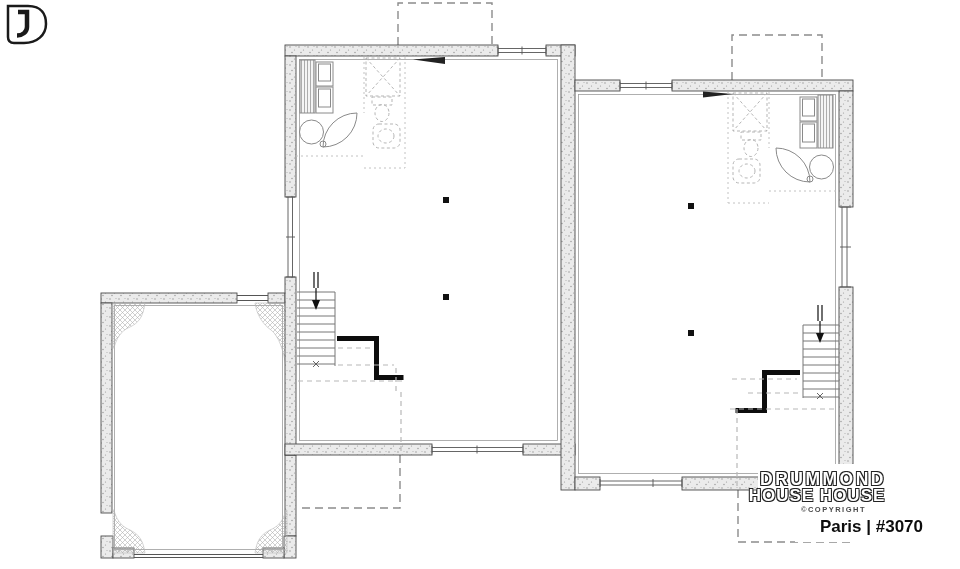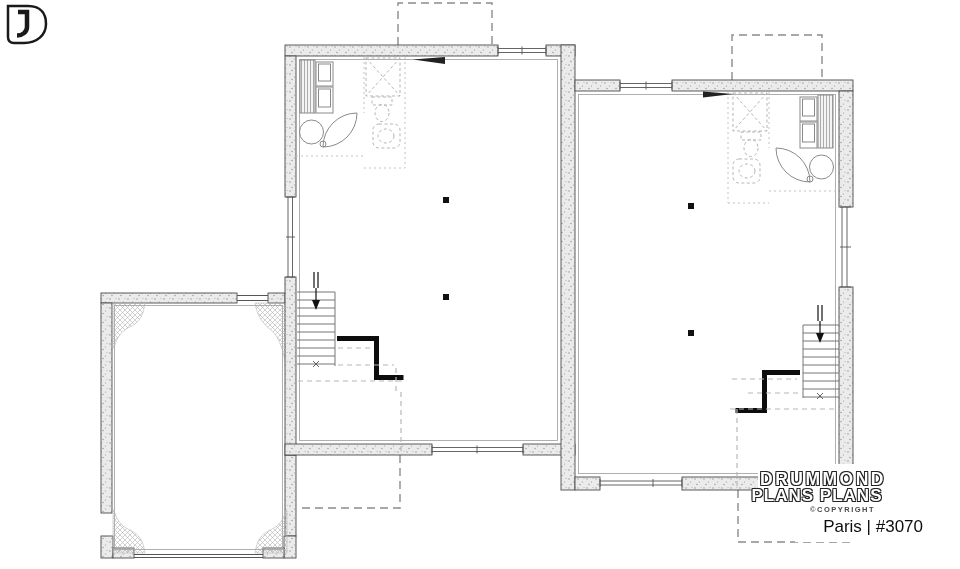--- a/index.html
+++ b/index.html
@@ -14,24 +14,24 @@
   .dot{fill:none;stroke:#c2c2c2;stroke-width:1;stroke-dasharray:2 3;}
   .porch{fill:none;stroke:#8c8c8c;stroke-width:1.4;stroke-dasharray:8 5;}
   .sdash{fill:none;stroke:#b8b8b8;stroke-width:1.2;stroke-dasharray:5 4;}
   .tread{fill:none;stroke:#777;stroke-width:1;}
   .guard{fill:none;stroke:#0d0d0d;stroke-width:5;}
   .thin{fill:none;stroke:#555;stroke-width:1;}
   .logo-text{position:absolute;color:#fff;font-weight:bold;
     text-shadow:-1px -1px 0 #232323,1px -1px 0 #232323,-1px 1px 0 #232323,1px 1px 0 #232323,0 0 2px #fff;}
   .brand1{left:760px;top:469px;width:126px;font-size:17.5px;letter-spacing:2.5px;text-align:center;}
   .brand2{left:748px;top:486px;width:138px;font-size:17px;letter-spacing:1px;text-align:center;}
-  .copyright{position:absolute;left:810px;top:505px;width:92px;font-size:7.5px;letter-spacing:1.5px;
-    color:#4a4a4a;font-weight:bold;}
+  .copyright{position:absolute;left:774px;top:505px;width:92px;font-size:7.5px;letter-spacing:1.5px;
+    text-align:right;color:#4a4a4a;font-weight:bold;}
   .plan-title{position:absolute;left:775px;top:517px;width:148px;text-align:right;
-    font-size:17px;font-weight:normal;color:#0d0d0d;}
+    font-size:17px;font-weight:bold;color:#0d0d0d;}
   .logo-mark{position:absolute;left:878px;top:464px;}
 </style>
 </head>
 <body>
 
 <div class="stage">
 <svg width="960" height="569" viewBox="0 0 960 569">
   <defs>
     <pattern id="stipple" width="9" height="9" patternUnits="userSpaceOnUse">
       <rect width="9" height="9" fill="#ebebeb"></rect>
@@ -210,20 +210,20 @@
   </g>
 
   <g fill="#fff">
     <rect x="758" y="464" width="116" height="50"></rect>
     <rect x="874" y="462" width="54" height="50"></rect>
     <rect x="795" y="516" width="138" height="26"></rect>
   </g>
 </svg>
 
   <div class="logo-text brand1">DRUMMOND</div>
-  <div class="logo-text brand2">PLANS PLANS</div>
+  <div class="logo-text brand2">HOUSE HOUSE</div>
   <div class="copyright">©COPYRIGHT</div>
   <div class="plan-title">Paris | #3070</div>
   <svg class="logo-mark" width="48" height="48" viewBox="0 0 48 48">
     <path d="M8,6 h20 c14,0 18,9 18,18 c0,11 -9,19 -22,19 h-10 c-4,0 -6,-2.5 -6,-6 z" fill="#fff" stroke="#1a1a1a" stroke-width="2.5"></path>
     <path d="M18,12 h9 v15 c0,5 -4.5,8.5 -10,8.5" fill="none" stroke="#1a1a1a" stroke-width="4.5"></path>
   </svg>
 </div>
 
 </body></html>

